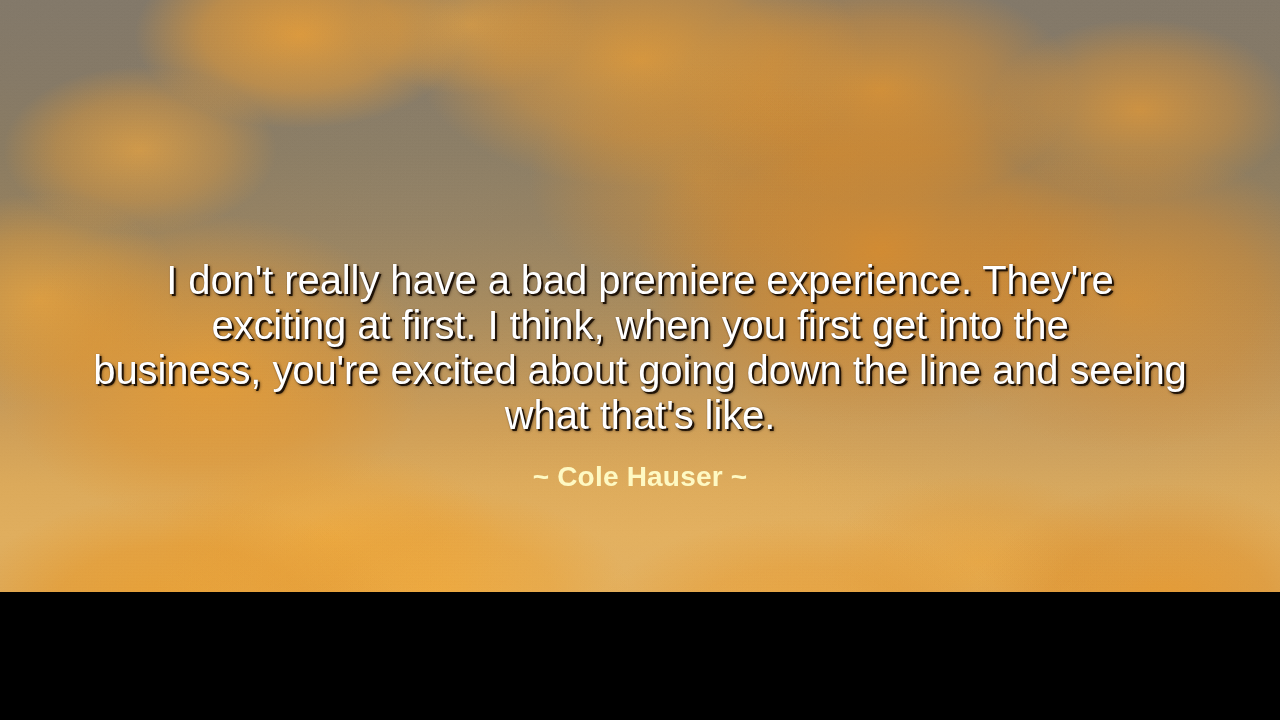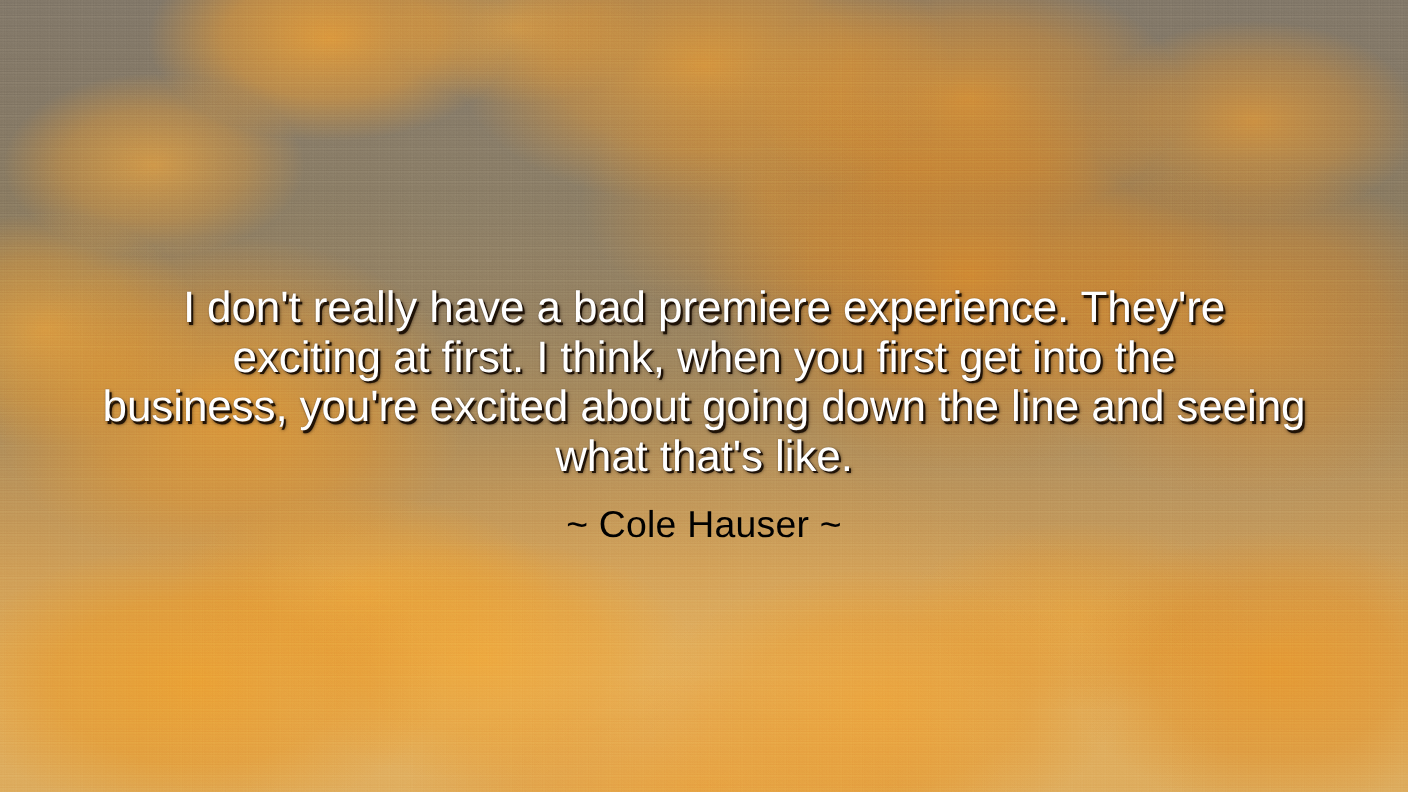--- a/index.html
+++ b/index.html
@@ -11,21 +11,21 @@
   body {
     width: 1280px;
     height: 720px;
     overflow: hidden;
     font-family: "Liberation Sans", sans-serif;
   }
 
   #quote-card {
     position: relative;
     width: 1280px;
-    height: 720px;
+    height: 592px;
     overflow: hidden;
     background-color: #8a7e69;
   }
 
   
   .bg-layer {
     position: absolute;
     inset: 0;
     pointer-events: none;
   }
@@ -142,24 +142,24 @@
       2px 2px 0 rgba(26,14,4,0.92),
       2px 2px 3px rgba(20,10,2,0.70),
       0 0 1px rgba(40,22,8,0.55);
     white-space: pre-line;
   }
 
   #quote-author {
     margin: 0;
     padding-top: 19px;
     font-family: "Liberation Sans", sans-serif;
-    font-size: 34px;
+    font-size: 28px;
     line-height: 40px;
-    font-weight: 400;
-    color: #000000;
+    font-weight: 700;
+    color: #fef9c3;
     letter-spacing: 0.2px;
   }
 </style>
 </head>
 <body>
 
 <div id="quote-card">
 
   <div class="bg-layer" id="sky-base"></div>
   <div class="bg-layer" id="clouds-upper"></div>

